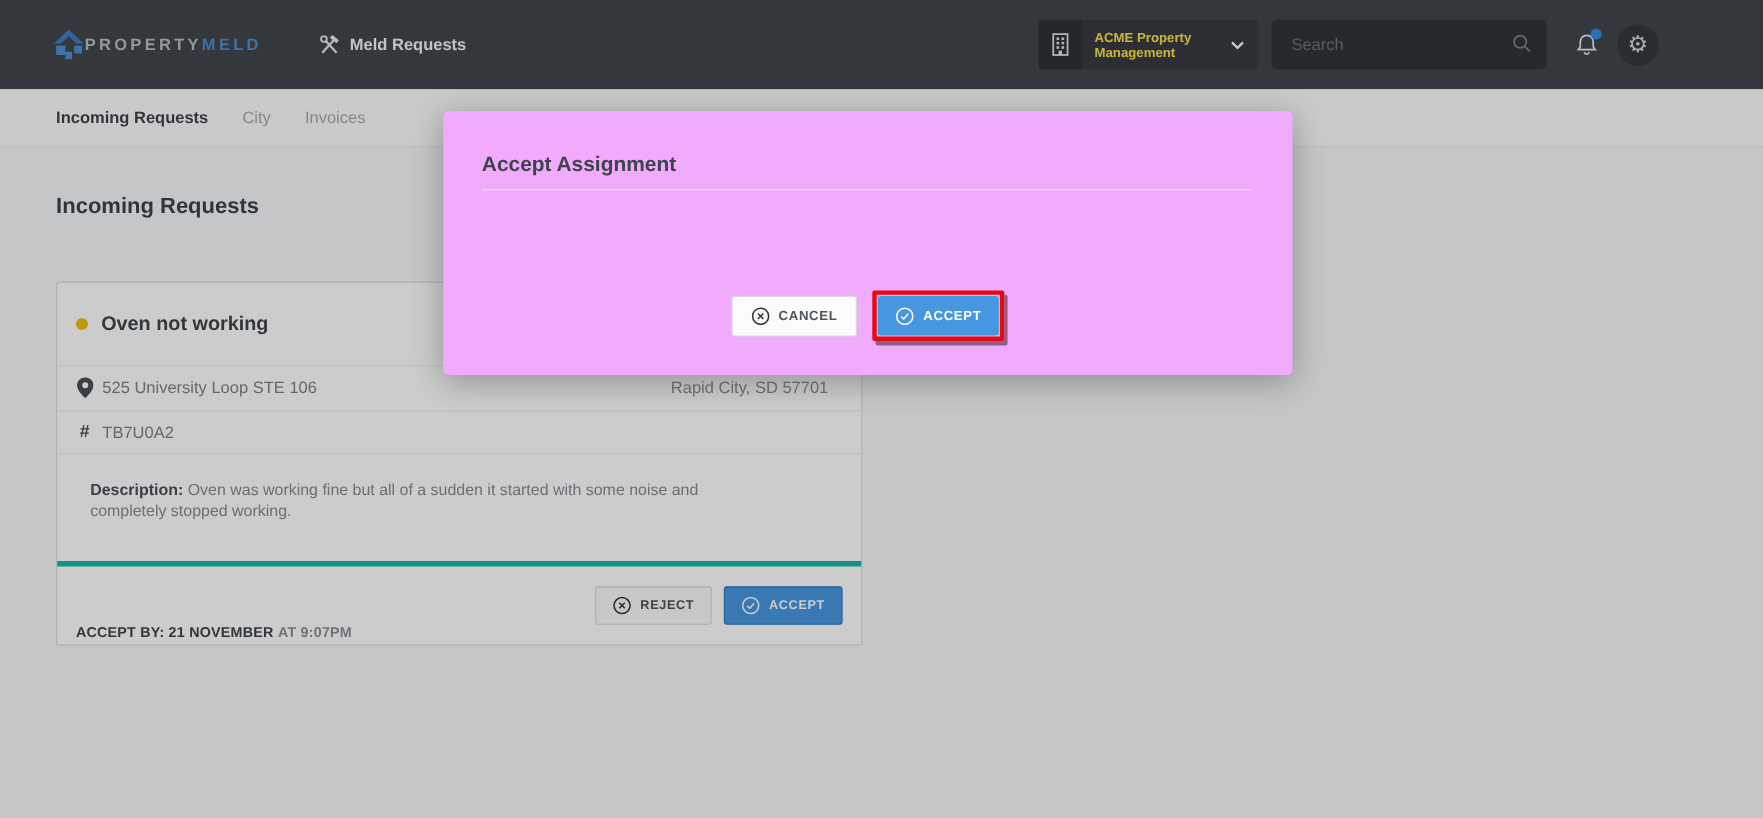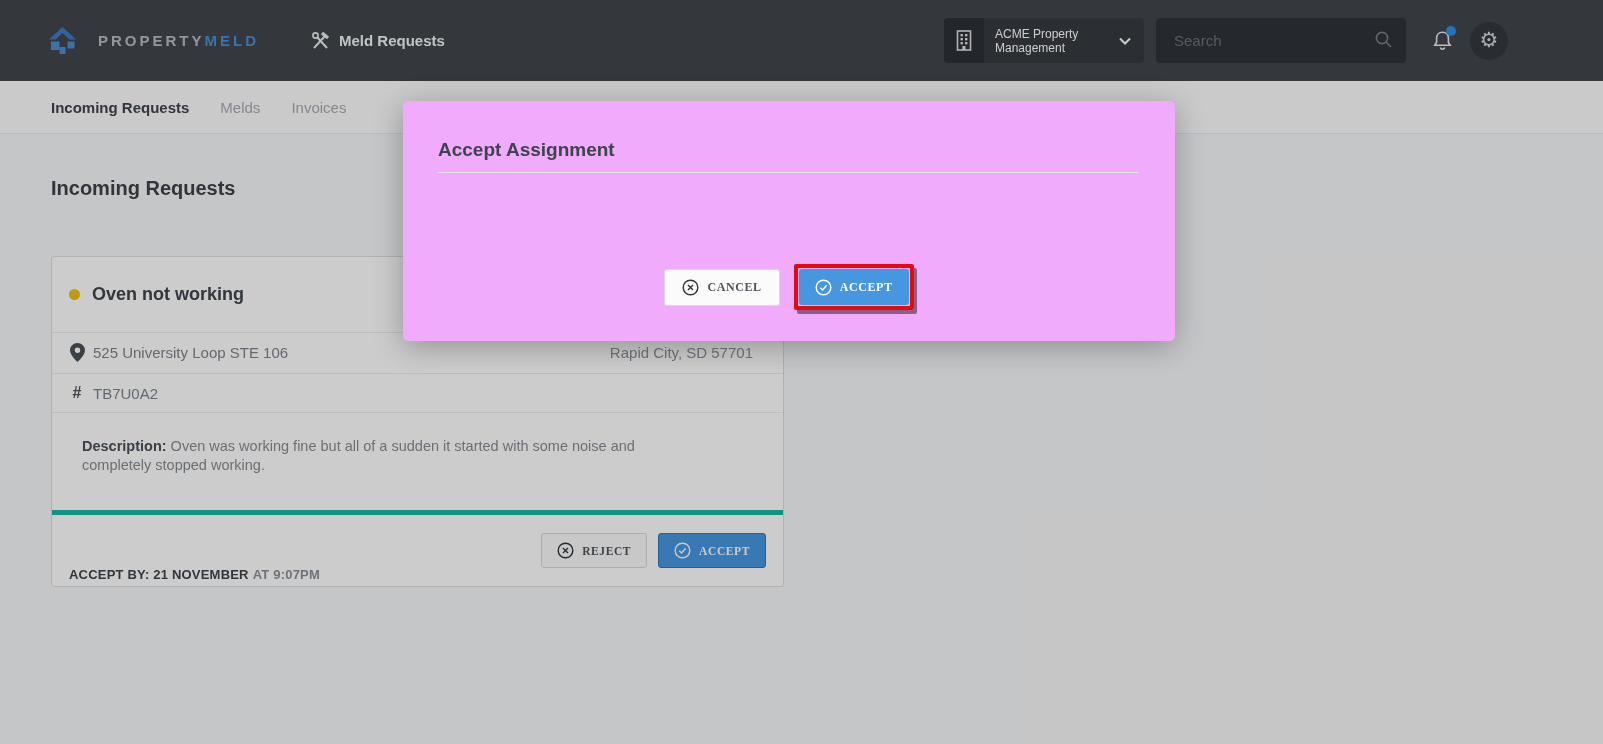--- a/index.html
+++ b/index.html
@@ -9,33 +9,33 @@
     background:#f7f8f9;
     position:relative;
   }
 
   
   .navbar {
     position:absolute; top:0; left:0; width:1603px; height:81px;
     background:#41464d; display:flex; align-items:center;
     padding:0 95px 0 48px; z-index:10;
   }
-  .brand { display:flex; align-items:center; gap:21px; }
+  .brand { display:flex; align-items:center; gap:0; }
   .brand-text { font-size:15px; letter-spacing:3px; font-weight:600; }
   .brand-text .p1 { color:#b9bdc2; }
   .brand-text .p2 { color:#4a90d3; }
   .nav-item { display:flex; align-items:center; gap:9px; margin-left:52px; color:#f2f4f6; font-size:15px; font-weight:600; cursor:pointer; }
   .nav-right { margin-left:auto; display:flex; align-items:center; }
 
   .company-select {
     width:200px; height:45px; background:#363a40; border-radius:4px;
     display:flex; align-items:center; overflow:hidden; cursor:pointer;
   }
   .company-icon-box { width:40px; height:45px; background:#2c3036; display:flex; align-items:center; justify-content:center; flex:none; }
-  .company-name { flex:1; padding:0 6px 0 11px; color:#ffffff; font-size:12px; line-height:14px; font-weight:400; }
+  .company-name { flex:1; padding:0 6px 0 11px; color:#fde047; font-size:12px; line-height:14px; font-weight:700; }
   .company-chevron { padding-right:13px; display:flex; }
 
   .search-box { position:relative; width:250px; height:45px; margin-left:12px; }
   .search-box input {
     width:100%; height:100%; background:#2f3338; border:none; border-radius:4px;
     padding:0 40px 0 18px; font-size:15px; color:#c6cbd1; outline:none;
     font-family:"Liberation Sans","DejaVu Sans",sans-serif;
   }
   .search-box input::placeholder { color:#6c7379; }
   .search-glyph { position:absolute; right:12px; top:12px; }
@@ -81,21 +81,21 @@
 
   .card-footer { height:71px; display:flex; align-items:center; padding:0 17px; }
   .accept-by { font-size:13px; font-weight:700; color:#3f454c; letter-spacing:0.2px;margin-top:48px; }
   .accept-by .time { color:#8a9097; margin-left:4px; }
   .footer-buttons { margin-left:auto; display:flex; align-items:center; gap:11px; }
 
   .btn {
     height:35px; border-radius:3px; padding:0 15px;
     display:inline-flex; align-items:center; gap:8px;
     font-size:11.5px; font-weight:700; letter-spacing:0.6px;
-    font-family:Liberation Serif, serif; cursor:pointer;
+    font-family:Liberation Sans, sans-serif; cursor:pointer;
   }
   .btn-light { background:#fbfbfb; border:1px solid #d9d9d9; color:#4d545b; }
   .btn-blue { background:#4697e0; border:1px solid #2e77bd; color:#fff; }
 
   
   .dim-overlay { position:absolute; inset:0; background:rgba(0,0,0,0.2); z-index:40; }
 
   .modal {
     position:absolute; left:403px; top:101px; width:772px; height:240px;
     background:#f0abfc; border-radius:5px; box-shadow:0 6px 30px rgba(0,0,0,0.28);
@@ -188,21 +188,21 @@
     </div>
 
     <div class="gear-wrap">
       <span>⚙</span>
     </div>
   </div>
 </div>
 
 <div class="subnav">
   <span class="tab active">Incoming Requests</span>
-  <span class="tab">Melds</span>
+  <span class="tab">City</span>
   <span class="tab">Invoices</span>
 </div>
 
 <h1 class="page-title">Incoming Requests</h1>
 
 <div class="card">
   <div class="card-header">
     <span class="status-dot"></span>
     <span class="card-title">Oven not working</span>
   </div>

